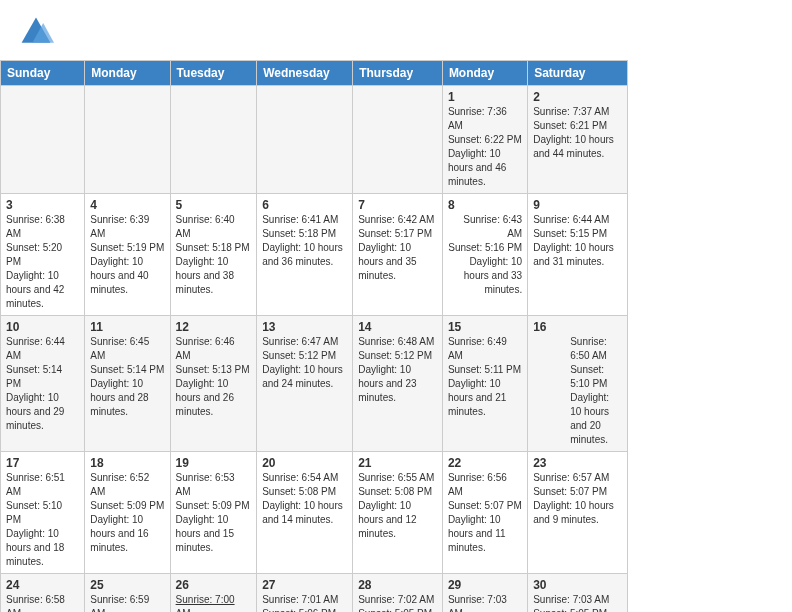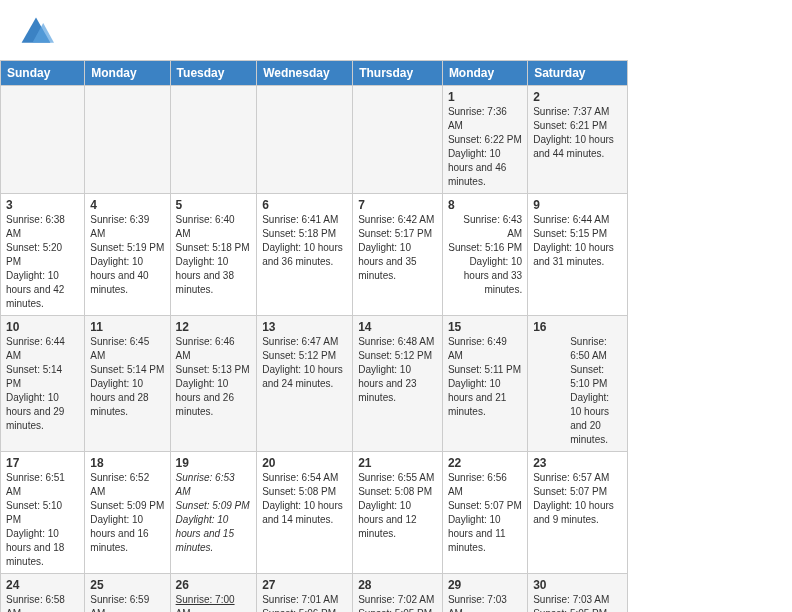--- a/index.html
+++ b/index.html
@@ -258,21 +258,21 @@
 Daylight: 10 hours and 18 minutes.</div>
           </td>
           <td>
             <span class="day-num">18</span>
             <div class="day-info" style="white-space: pre-line;">Sunrise: 6:52 AM
 Sunset: 5:09 PM
 Daylight: 10 hours and 16 minutes.</div>
           </td>
           <td>
             <span class="day-num">19</span>
-            <div class="day-info" style="white-space: pre-line; font-style: italic;">Sunrise: 6:53 AM
+            <div class="day-info" style="white-space: pre-line;">Sunrise: 6:53 AM
 Sunset: 5:09 PM
 Daylight: 10 hours and 15 minutes.</div>
           </td>
           <td>
             <span class="day-num">20</span>
             <div class="day-info" style="white-space: pre-line;">Sunrise: 6:54 AM
 Sunset: 5:08 PM
 Daylight: 10 hours and 14 minutes.</div>
           </td>
           <td>

